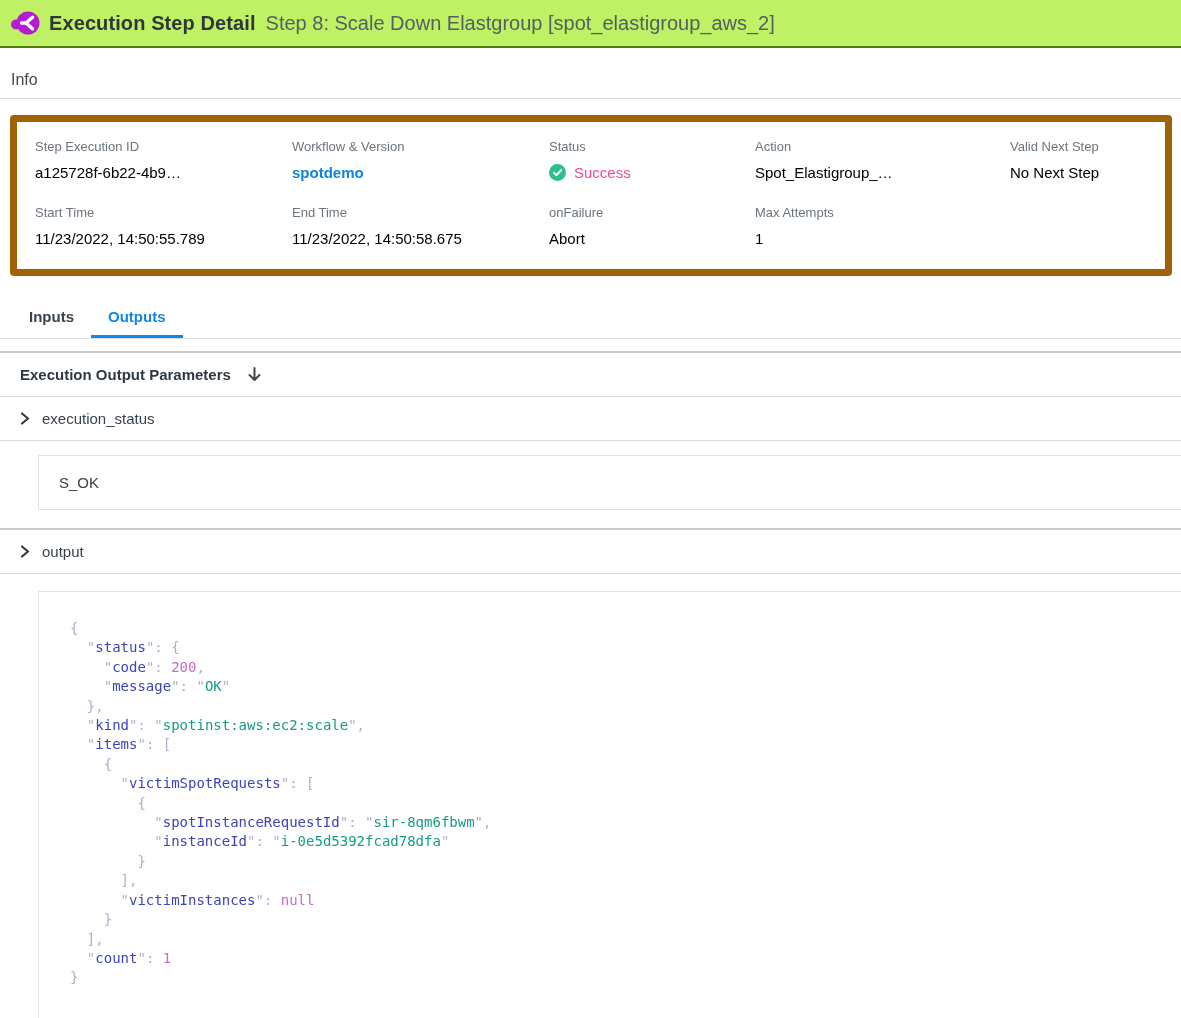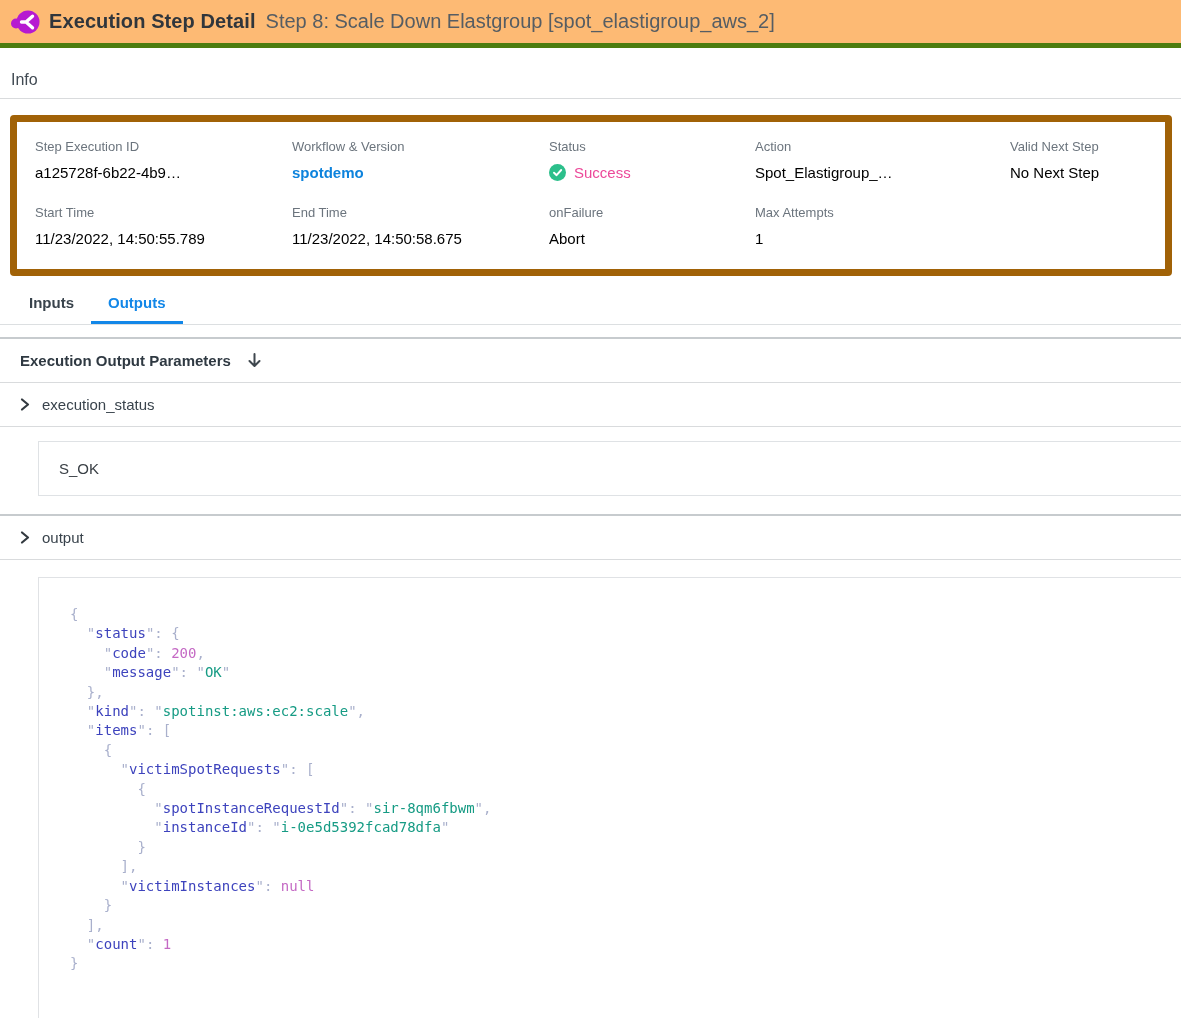--- a/index.html
+++ b/index.html
@@ -1,42 +1,42 @@
 <!DOCTYPE html>
 <html><head>
 <meta charset="utf-8">
 <style>
   * { margin:0; padding:0; box-sizing:border-box; }
   html,body { width:1181px; height:1018px; background:#ffffff; overflow:hidden;
     font-family:"Liberation Sans","DejaVu Sans",sans-serif; color:#3a434c; }
 
   
   .topbar { height:48px; display:flex; align-items:center; padding-left:10px;
-    border-bottom:5px solid #4d7c0f; background:#fdba74; }
+    border-bottom:2px solid #4d7c0f; background:#bef264; }
   .logo { width:30px; height:26px; margin-right:9px; flex:0 0 auto; }
   .title-main { font-size:20px; font-weight:700; color:#30363c; letter-spacing:.1px; }
   .title-sub  { font-size:20px; font-weight:400; color:#565d63; margin-left:10px; }
 
   
   .info-heading { font-size:16px; color:#414a53; margin:23px 0 9px 11px; }
   .divider  { border:none; border-top:1px solid #d9dbdd; height:0; }
   .divider2 { border:none; border-top:2px solid #c7cbce; height:0; }
 
   
   .card { margin:16px 9px 0 10px; border:7px solid #a16207; border-radius:4px;
     padding:17px 0 22px 18px; display:grid;
     grid-template-columns:257px 257px 206px 255px auto; row-gap:24px; }
   .field .lbl { font-size:13px; color:#6b747d; margin-bottom:10px; }
   .field .val { font-size:15px; font-weight:400; color:#000000; }
   .field .val.link { color:#0d83dd; font-weight:700; cursor:pointer; }
   .status-val { display:flex; align-items:center; gap:8px; font-size:15px; color:#ec4899; font-weight:400; }
   .check { width:17px; height:17px; flex:0 0 auto; }
 
   
-  .tabs { margin-top:10px; border-bottom:1px solid #dcdfe1; padding-left:12px;
+  .tabs { margin-top:24px; border-bottom:1px solid #dcdfe1; padding-left:12px;
     display:flex; align-items:flex-end; }
   .tab { font-size:15px; font-weight:700; color:#39434c; padding:8px 17px 10px 17px;
     cursor:pointer; border-bottom:3px solid transparent; }
   .tab.active { color:#1287e8; border-bottom-color:#1287e8; }
 
   
   .param-header { display:flex; gap:15px;
     padding:13px 0 13px 20px; font-size:15px; font-weight:700; color:#2f3942; }
   .expander { display:flex; align-items:center; gap:10px; padding:13px 0 13px 17px; }
   .expander .name { font-size:15px; color:#39434c; }

